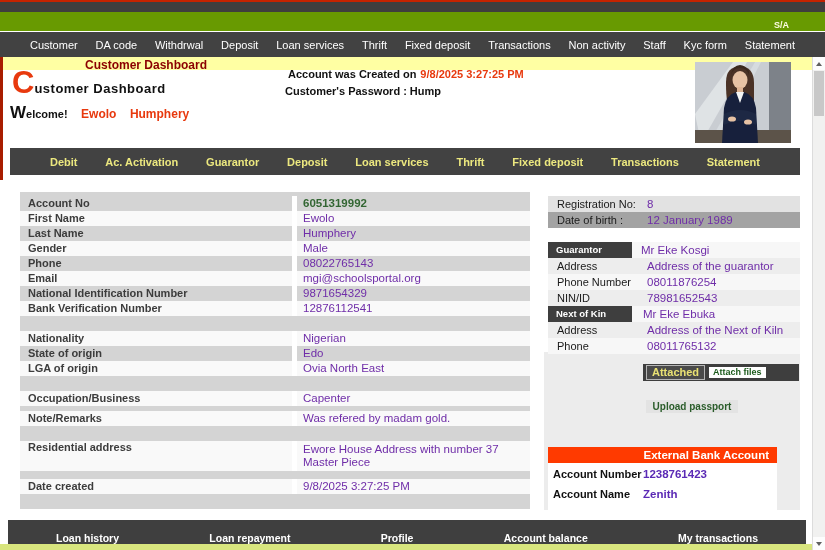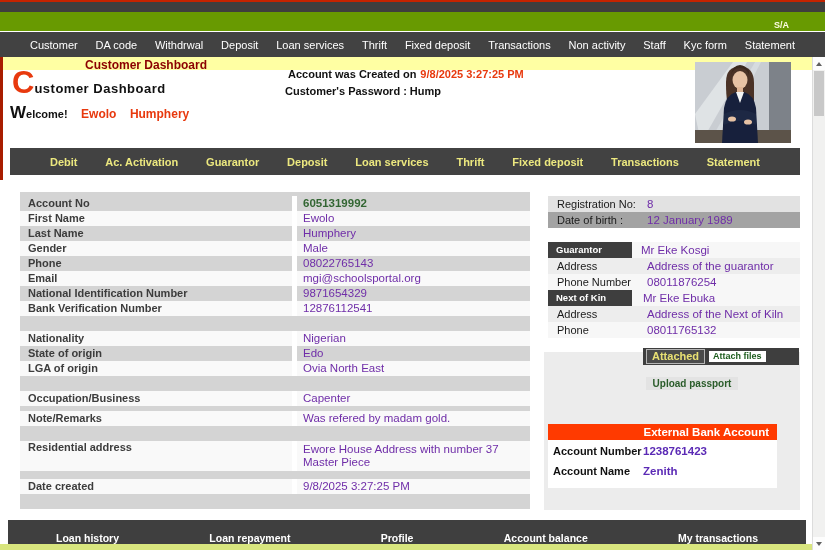--- a/index.html
+++ b/index.html
@@ -65,21 +65,21 @@
   .bg-reg{background:#e2e2e2;}
   .bg-birth{background:#a3a3a3;}
   .gap14{height:14px;}.gap10{height:10px;}
 
   .attach-bar{margin-left:99px;margin-top:0;width:156px;height:17px;background:#3e3e3e;
     display:flex;align-items:center;gap:4px;padding:0 3px;box-sizing:border-box;position:relative;z-index:2;}
   .attached-chip{color:#e9e173;font-weight:bold;font-size:11px;border:1px solid #b5b5b5;
     background:#4a4a4a;padding:0 5px;height:13px;line-height:12px;cursor:pointer;}
   .attachfiles-chip{background:#ffffff;color:#1d5c1d;font-weight:bold;font-size:9px;
     padding:0 4px;height:11px;line-height:11px;cursor:pointer;}
-  .upload-btn{margin-left:102px;margin-top:12px;width:92px;height:13px;background:#e3e3e3;
+  .upload-btn{margin-left:102px;margin-top:19px;width:92px;height:13px;background:#e3e3e3;
     color:#2a5c2a;font-weight:bold;font-size:10px;text-align:center;line-height:13px;
     cursor:pointer;position:relative;z-index:2;}
 
   .external{margin-top:34px;margin-left:4px;width:229px;background:#ffffff;
     padding-bottom:8px;position:relative;z-index:2;}
   .ext-header{height:16px;background:#ff3a00;color:#ffffff;font-weight:bold;font-size:11.5px;
     line-height:16px;text-align:right;padding-right:8px;}
   .ext-row{display:flex;height:18px;line-height:18px;font-size:11px;margin-top:2px;}
   .ext-label{width:95px;padding-left:5px;box-sizing:border-box;font-weight:bold;color:#111;}
   .ext-value{flex:1;font-weight:bold;color:#5b2ab5;font-size:11.5px;}
@@ -297,20 +297,24 @@
       <div class="rvalue" style="padding-left:9px">Mr Eke Kosgi</div>
     </div>
     <div class="rrow bg-b">
       <div class="rlabel">Address</div>
       <div class="rvalue">Address of the guarantor</div>
     </div>
     <div class="rrow bg-a">
       <div class="rlabel">Phone Number</div>
       <div class="rvalue">08011876254</div>
     </div>
+    <div class="rrow bg-b">
+      <div class="rlabel">NIN/ID</div>
+      <div class="rvalue">78981652543</div>
+    </div>
 
     <div class="rrow bg-a">
       <div class="chip">Next of Kin</div>
       <div class="rvalue" style="padding-left:11px">Mr Eke Ebuka</div>
     </div>
     <div class="rrow bg-b">
       <div class="rlabel">Address</div>
       <div class="rvalue">Address of the Next of Kiln</div>
     </div>
     <div class="rrow bg-a">

